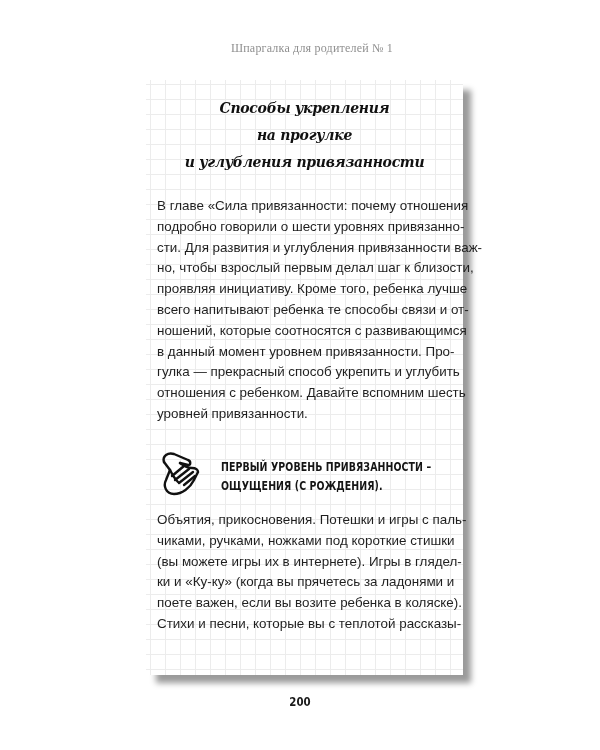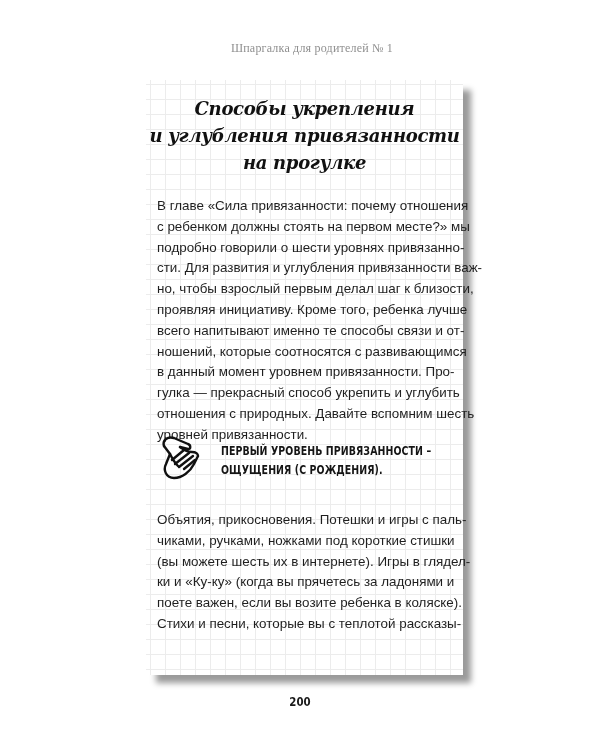--- a/index.html
+++ b/index.html
@@ -41,21 +41,21 @@
     }
     .title {
       position: absolute;
       top: 15px;
       left: 0;
       width: 317px;
       text-align: center;
       font-family: "DejaVu Serif", serif;
       font-style: italic;
       font-weight: bold;
-      font-size: 18px;
+      font-size: 14px;
       line-height: 27px;
       color: #111111;
       letter-spacing: -0.3px;
     }
     .title span { display: block; }
     .para {
       position: absolute;
       left: 11px;
       width: 296px;
       font-family: "Liberation Sans", sans-serif;
@@ -63,21 +63,21 @@
       line-height: 20.8px;
       color: #1f1f1f;
       text-align: justify;
     }
     .para span { display: block; text-align-last: justify; white-space: nowrap; }
     .para span.last { text-align-last: left; }
     .intro { top: 116px; }
     .level-block {
       position: absolute;
       left: 0;
-      top: 349px;
+      top: 365px;
       width: 317px;
       height: 60px;
     }
     .hand-icon {
       position: absolute;
       left: 12px;
       top: 3px;
       width: 44px;
       height: 50px;
     }
@@ -111,36 +111,35 @@
     }
   </style>
 </head>
 <body>
 
 <div class="running-head">Шпаргалка для родителей № 1</div>
 
 <div class="card">
   <div class="title">
     <span>Способы укрепления</span>
+    <span>на прогулке</span>
     <span>и углубления привязанности</span>
-    <span>на прогулке</span>
   </div>
 
   <div class="para intro">
     <span>В главе «Сила привязанности: почему отношения</span>
-    <span>с ребенком должны стоять на первом месте?» мы</span>
     <span>подробно говорили о шести уровнях привязанно-</span>
     <span>сти. Для развития и углубления привязанности важ-</span>
     <span>но, чтобы взрослый первым делал шаг к близости,</span>
     <span>проявляя инициативу. Кроме того, ребенка лучше</span>
-    <span>всего напитывают именно те способы связи и от-</span>
+    <span>всего напитывают ребенка те способы связи и от-</span>
     <span>ношений, которые соотносятся с развивающимся</span>
     <span>в данный момент уровнем привязанности. Про-</span>
     <span>гулка — прекрасный способ укрепить и углубить</span>
-    <span>отношения с природных. Давайте вспомним шесть</span>
+    <span>отношения с ребенком. Давайте вспомним шесть</span>
     <span class="last">уровней привязанности.</span>
   </div>
 
   <div class="level-block">
     <svg class="hand-icon" viewBox="0 0 44 50" fill="none" stroke="#111" stroke-width="2.4" stroke-linecap="round" stroke-linejoin="round">
       <path d="M6 14 C 4 8, 10 4, 16 6 L 30 12 C 33 13, 33 17, 30 17 L 22 15"></path>
       <path d="M12 22 L 8 32 C 5 38, 8 46, 16 46 C 24 46, 32 40, 36 32 L 40 24"></path>
       <path d="M6 14 L 12 22"></path>
       <path d="M22 15 C 26 18, 30 20, 34 20 C 38 20, 40 22, 40 24"></path>
       <path d="M14 28 L 26 18"></path>
@@ -151,20 +150,20 @@
     </svg>
     <div class="level-heading">
       <span>ПЕРВЫЙ УРОВЕНЬ ПРИВЯЗАННОСТИ –</span>
       <span>ОЩУЩЕНИЯ (С РОЖДЕНИЯ).</span>
     </div>
   </div>
 
   <div class="para body2">
     <span>Объятия, прикосновения. Потешки и игры с паль-</span>
     <span>чиками, ручками, ножками под короткие стишки</span>
-    <span>(вы можете шесть их в интернете). Игры в глядел-</span>
+    <span>(вы можете игры их в интернете). Игры в глядел-</span>
     <span>ки и «Ку-ку» (когда вы прячетесь за ладонями и</span>
     <span>поете важен, если вы возите ребенка в коляске).</span>
     <span>Стихи и песни, которые вы с теплотой рассказы-</span>
   </div>
 </div>
 
 <div class="page-number">200</div>
 
 </body></html>

